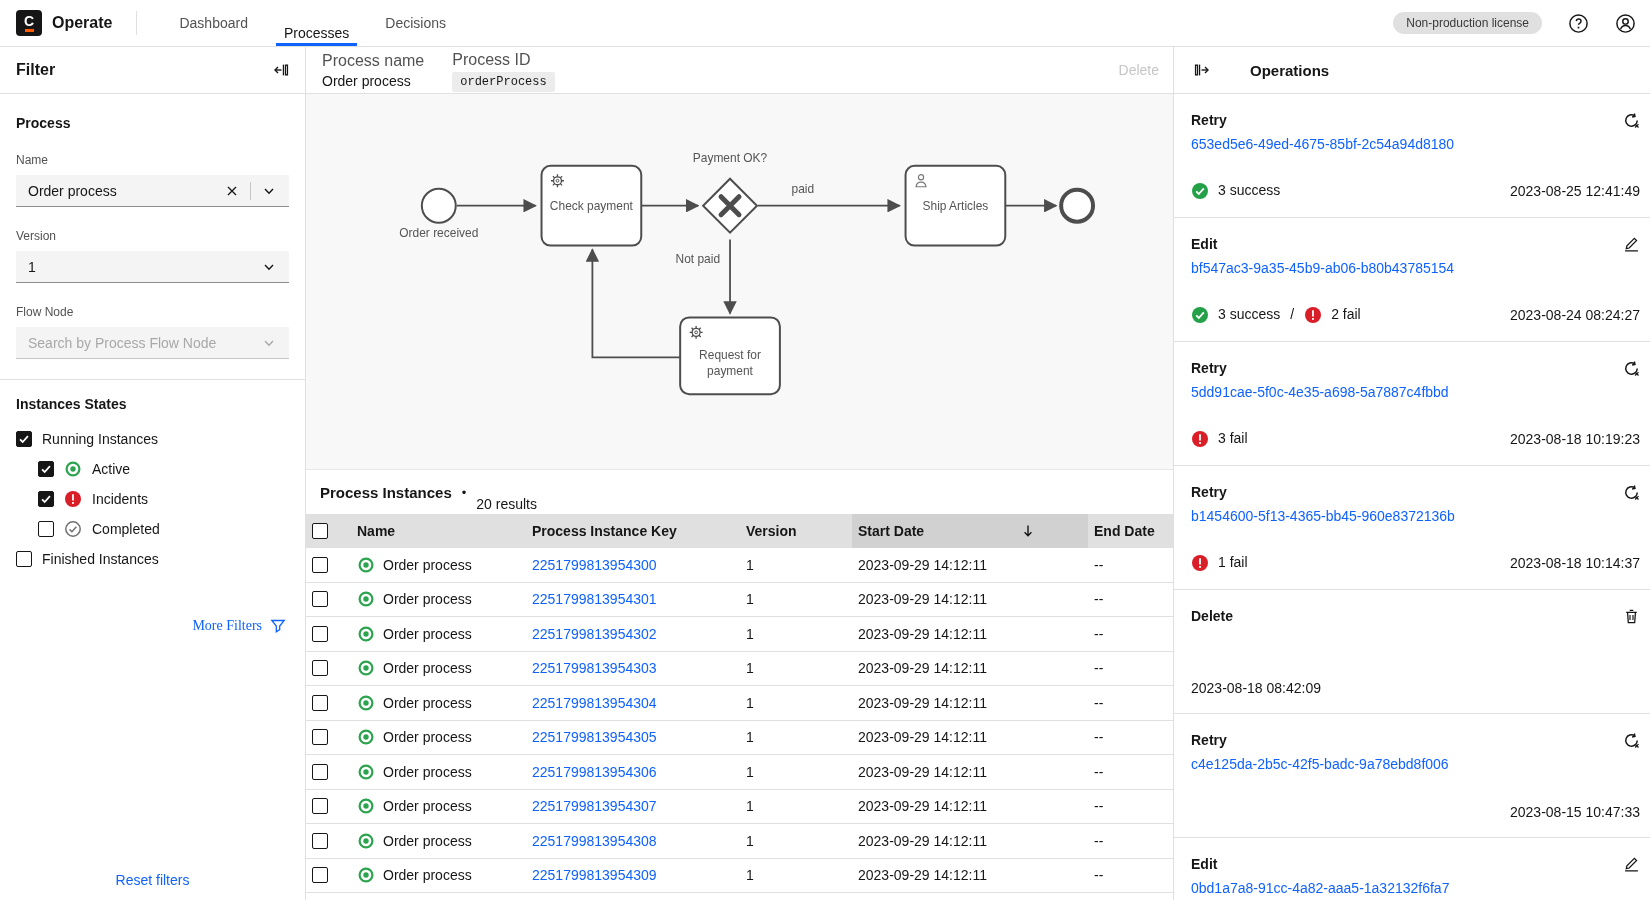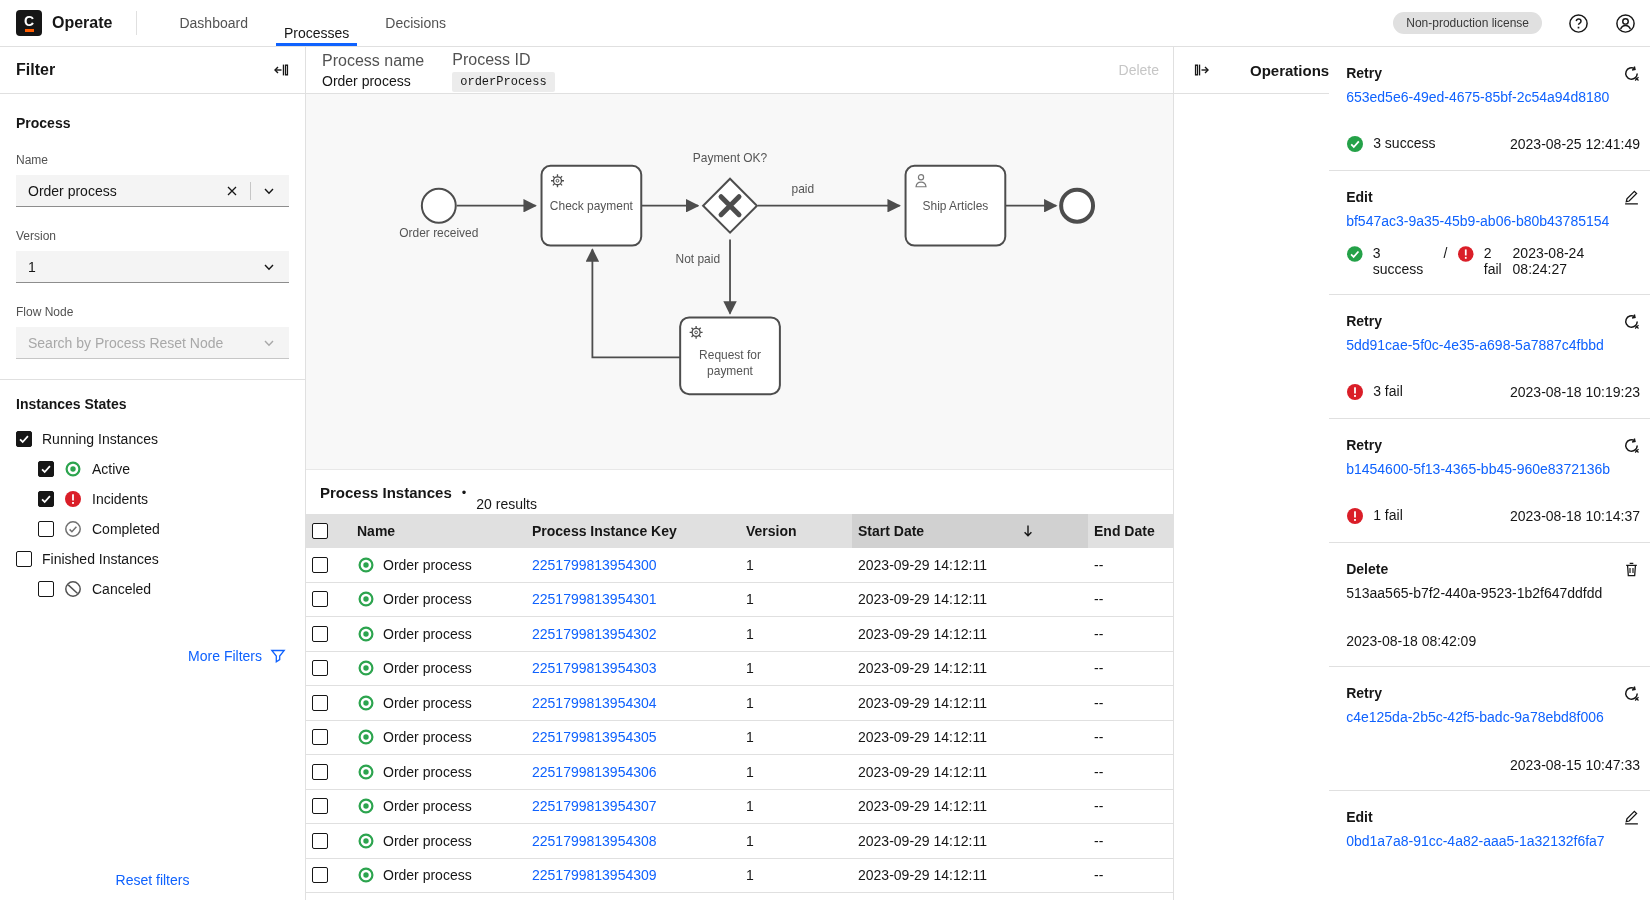--- a/index.html
+++ b/index.html
@@ -47,21 +47,21 @@
   #states-list { margin-top:12px; }
   .state-row { display:flex; align-items:center; height:30px; cursor:pointer; }
   .cb { position:relative; width:16px; height:16px; min-width:16px; border:1px solid #161616; border-radius:2px; background:#fff; display:inline-flex; cursor:pointer; }
   .cb.on { background:#161616; border-color:#161616; }
   .cb svg { width:100%; height:100%; }
   .sicon { width:18px; height:18px; display:inline-flex; }
   .sicon svg { width:100%; height:100%; }
   .state-row .sicon { margin-left:10px; }
   .slabel { font-size:14px; margin-left:10px; }
   .more-filters { display:flex; justify-content:flex-end; align-items:center; gap:8px; padding-right:3px; margin-top:44px;
-                  color:#0f62fe; font-size:14px; cursor:pointer; }
+                  color:#0f62fe; font-size:14px; cursor:pointer;font-family:Liberation Serif, serif; }
   .reset-filters { position:absolute; bottom:12px; left:0; right:0; text-align:center; color:#0f62fe; font-size:14px; cursor:pointer; }
 
   
   .main { display:flex; flex-direction:column; overflow:hidden; }
   .m-head { height:47px; display:flex; align-items:center; padding:0 14px 0 16px; border-bottom:1px solid #e0e0e0; }
   .ph-group { display:flex; flex-direction:column; gap:3px; margin-right:28px; }
   .ph-label { font-size:16px; color:#525252; }
   .ph-value { font-size:14px; }
   .chip { font-family:"Liberation Mono","DejaVu Sans Mono",monospace; font-size:12px; background:#ececec; padding:3px 8px; border-radius:2px; }
   .delete-btn { margin-left:auto; font-size:14px; color:#c6c6c6; background:none; border:none; cursor:not-allowed; }
@@ -80,21 +80,21 @@
   .sort-arrow svg { width:100%; height:100%; }
   .c0 { display:flex; justify-content:flex-start; padding-left:24px; }
   #rows { flex:1; overflow:hidden; }
   .trow { height:34.5px; border-bottom:1px solid #e0e0e0; font-size:14px; background:#fff; }
   .trow .cell { padding-left:6px; display:flex; align-items:center; gap:8px; }
   .trow .c1 { padding-left:7px; }
   .link { color:#0f62fe; text-decoration:none; cursor:pointer; }
   .thead .c1 { padding-left:7px; }
 
   
-  .ops { border-left:1px solid #e0e0e0; overflow:hidden; display:flex; flex-direction:row; }
+  .ops { border-left:1px solid #e0e0e0; overflow:hidden; display:flex; flex-direction:column; }
   .ops-head { height:47px; min-height:47px; display:flex; align-items:center; padding-left:20px; border-bottom:1px solid #e0e0e0; }
   .ops-title { font-size:15px; font-weight:600; margin-left:40px; }
   #ops-list { flex:1; overflow:hidden; }
   .op { position:relative; height:124px; padding:18px 10px 0 17px; border-bottom:1px solid #e0e0e0; }
   .op-head { display:flex; align-items:flex-start; justify-content:space-between; }
   .op-title { font-size:14px; font-weight:600; }
   .op-icon { width:17px; height:17px; display:inline-flex; cursor:pointer; color:#161616; }
   .op-icon svg { width:100%; height:100%; }
   .op-id { margin-top:7px; font-size:14px; color:#161616; }
   .op-id.link { color:#0f62fe; cursor:pointer; }
@@ -181,21 +181,21 @@
           <span class="val">1</span>
           <span class="fx">
               <svg viewBox="0 0 16 16">
                 <path d="M4 6l4 4.2L12 6" fill="none" stroke="currentColor" stroke-width="1.4"></path>
               </svg>
             </span>
         </div>
 
         <div class="f-label">Flow Node</div>
         <div class="field disabled">
-          <span class="ph">Search by Process Reset Node</span>
+          <span class="ph">Search by Process Flow Node</span>
           <span class="fx">
               <svg viewBox="0 0 16 16">
                 <path d="M4 6l4 4.2L12 6" fill="none" stroke="currentColor" stroke-width="1.4"></path>
               </svg>
             </span>
         </div>
 
         <div class="f-divider"></div>
         <div class="states-title">Instances States</div>
         <div id="states-list">
@@ -244,30 +244,20 @@
                   <circle cx="9" cy="9" r="7.2" fill="none" stroke="#6f6f6f" stroke-width="1.5"></circle>
                   <path d="M5.6 9.4l2.3 2.3 4.5-5" fill="none" stroke="#6f6f6f" stroke-width="1.5"></path>
                 </svg>
               </span>
     <span class="slabel">Completed</span>
   </div>
   <div class="state-row" style="padding-left:0px">
     <span class="cb"></span>
 
     <span class="slabel">Finished Instances</span>
-  </div>
-  <div class="state-row" style="padding-left:22px">
-    <span class="cb"></span>
-    <span class="sicon">
-                <svg viewBox="0 0 18 18">
-                  <circle cx="9" cy="9" r="7.2" fill="none" stroke="#525252" stroke-width="1.5"></circle>
-                  <path d="M4.2 4.9l9.4 8.6" stroke="#525252" stroke-width="1.5"></path>
-                </svg>
-              </span>
-    <span class="slabel">Canceled</span>
   </div>
           </div>
 
         <div class="more-filters">
           <span>More Filters</span>
           <span class="icon16" style="color:#0f62fe">
             <svg viewBox="0 0 16 16">
                 <path d="M1.8 2.5h12.4L9.7 8v3.6l-3.4 2.3V8z" fill="none" stroke="currentColor" stroke-width="1.3"></path>
               </svg>
           </span>
@@ -724,21 +714,20 @@
   <div class="op">
     <div class="op-head">
       <span class="op-title">Delete</span>
       <span class="op-icon">
                 <svg viewBox="0 0 16 16">
                   <path d="M3 4.2h10M6.3 2.3h3.4M4.3 4.2l.7 9.5h6l.7-9.5" fill="none" stroke="currentColor" stroke-width="1.2"></path>
                   <path d="M6.6 6.5v4.8M9.4 6.5v4.8" stroke="currentColor" stroke-width="1.1"></path>
                 </svg>
               </span>
     </div>
-    <div class="op-id">513aa565-b7f2-440a-9523-1b2f647ddfdd</div>
     <div class="op-foot">
               <span class="op-date">2023-08-18 08:42:09</span>
               <span></span>
             </div>
   </div>
   <div class="op">
     <div class="op-head">
       <span class="op-title">Retry</span>
       <span class="op-icon">
                 <svg viewBox="0 0 16 16">

